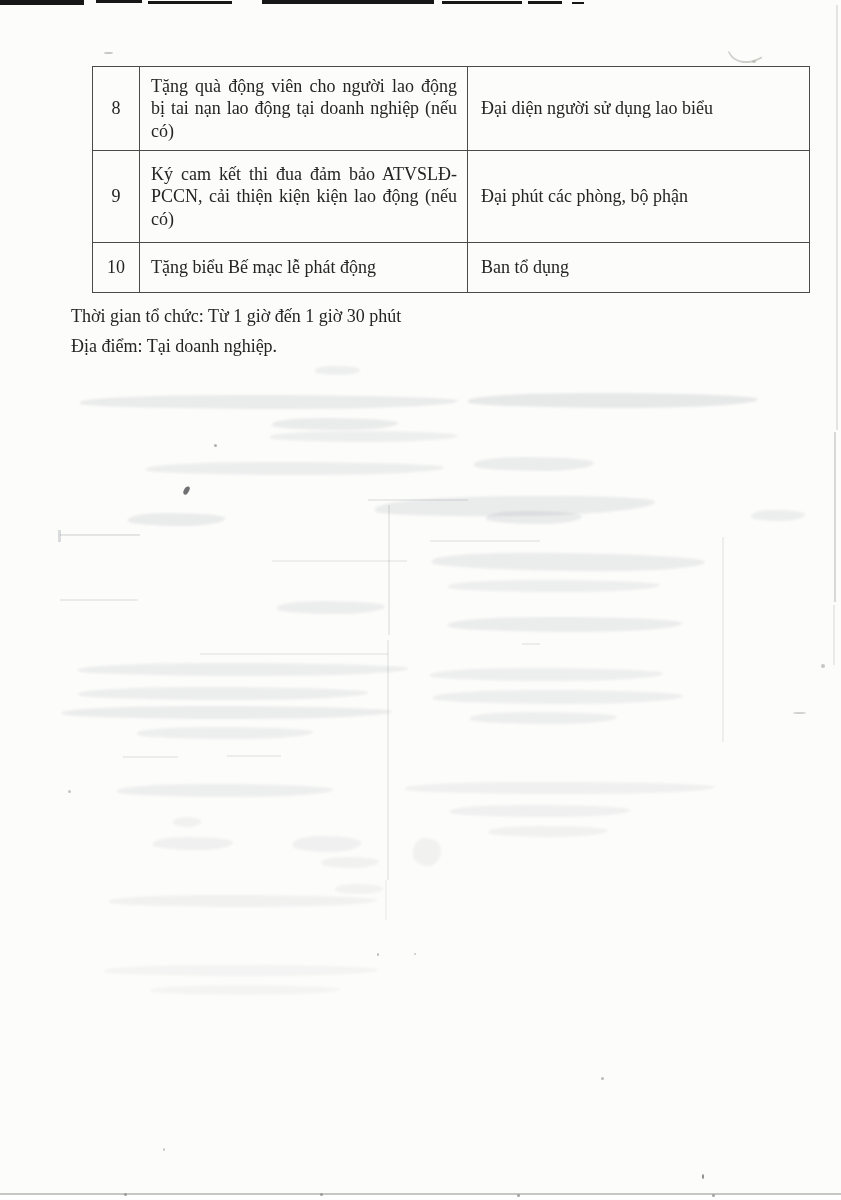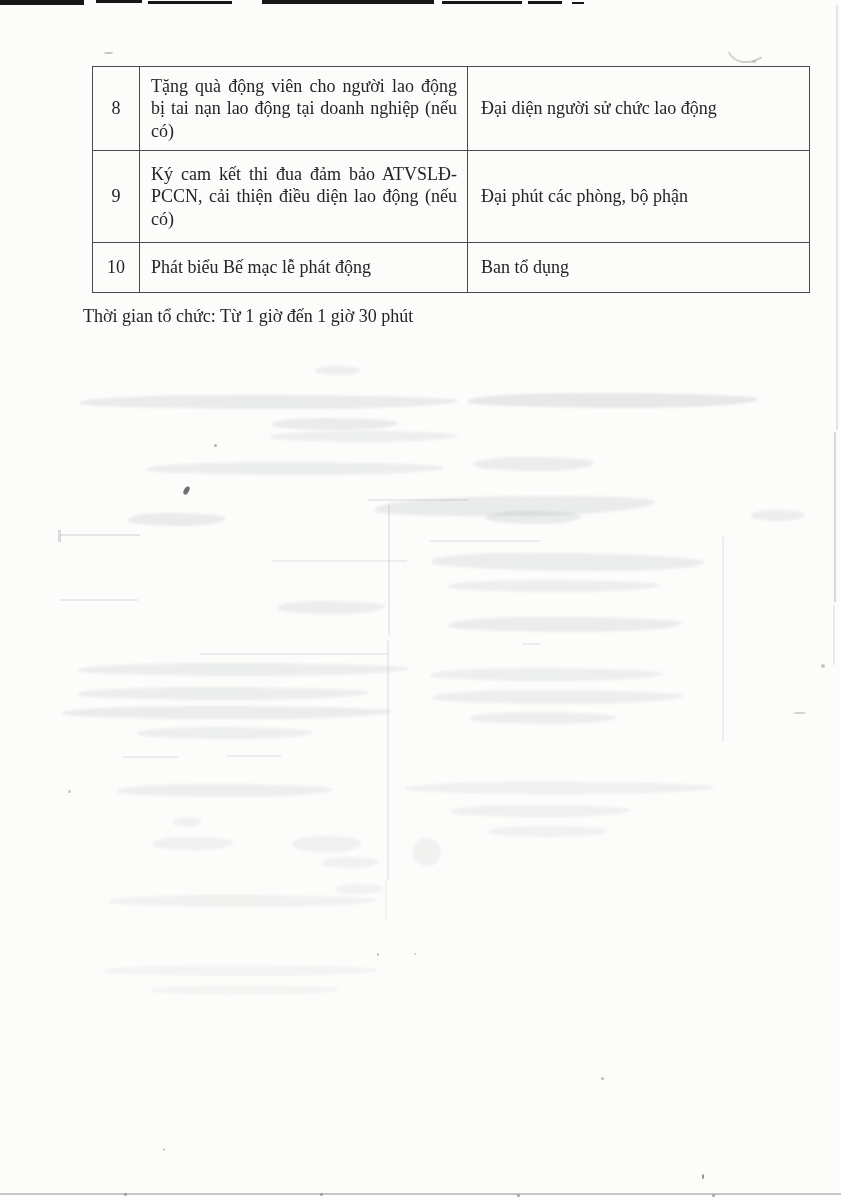--- a/index.html
+++ b/index.html
@@ -52,21 +52,21 @@
   }
   td.num{width:44px;text-align:center;font-size:18px;}
   td.act{width:306px;padding:6px 10px 6px 11px;text-align:justify;text-justify:inter-word;}
   td.per{width:320px;padding:4px 8px 4px 13px;}
   tr.row-8{height:84px;}
   tr.row-9{height:92px;}
   tr.row-10{height:50px;}
 
   
   .foot{
-    position:absolute;left:83px;top:301px;
+    position:absolute;left:71px;top:301px;
     font-size:18px;line-height:30px;color:#242424;
   }
 </style>
 </head>
 <body>
 
 <div class="page">
 
   <i class="edge-seg" style="left:0;top:0;width:84px;height:5px"></i>
   <i class="edge-seg" style="left:96px;top:0;width:46px;height:3px"></i>
@@ -81,37 +81,38 @@
   <i class="right-line" style="left:833px;top:605px;width:2px;height:60px;opacity:.4"></i>
 
   <i class="squiggle"></i>
   <i class="squiggle-dot"></i>
 
   <table class="tbl">
     <tbody>
       <tr class="row-8">
         <td class="num">8</td>
         <td class="act">Tặng quà động viên cho người lao động bị tai nạn lao động tại doanh nghiệp (nếu có)</td>
-        <td class="per">Đại diện người sử chức lao động</td>
+        <td class="per">Đại diện người sử dụng lao biểu</td>
       </tr>
       <tr class="row-9">
         <td class="num">9</td>
-        <td class="act">Ký cam kết thi đua đảm bảo ATVSLĐ-PCCN, cải thiện điều diện lao động (nếu có)</td>
+        <td class="act">Ký cam kết thi đua đảm bảo ATVSLĐ-PCCN, cải thiện kiện kiện lao động (nếu có)</td>
         <td class="per">Đại phút các phòng, bộ phận</td>
       </tr>
       <tr class="row-10">
         <td class="num">10</td>
-        <td class="act">Phát biểu Bế mạc lễ phát động</td>
+        <td class="act">Tặng biểu Bế mạc lễ phát động</td>
         <td class="per">Ban tổ dụng</td>
       </tr>
     </tbody>
   </table>
 
   <div class="foot">
     <div>Thời gian tổ chức: Từ 1 giờ đến 1 giờ 30 phút</div>
+    <div>Địa điểm: Tại doanh nghiệp.</div>
   </div>
 
   <i class="b" style="left:315px;top:366px;width:45px;height:9px;opacity:.10"></i>
   <i class="b" style="left:80px;top:395px;width:378px;height:14px;opacity:.13"></i>
   <i class="b" style="left:468px;top:393px;width:290px;height:15px;opacity:.15"></i>
   <i class="b" style="left:272px;top:418px;width:126px;height:12px;opacity:.13"></i>
   <i class="b" style="left:270px;top:431px;width:188px;height:11px;opacity:.10"></i>
   <i class="b" style="left:146px;top:462px;width:298px;height:13px;opacity:.11"></i>
   <i class="b" style="left:474px;top:457px;width:120px;height:14px;opacity:.12"></i>
   <i class="b" style="left:375px;top:496px;width:280px;height:20px;opacity:.13;transform:rotate(-1deg)"></i>

